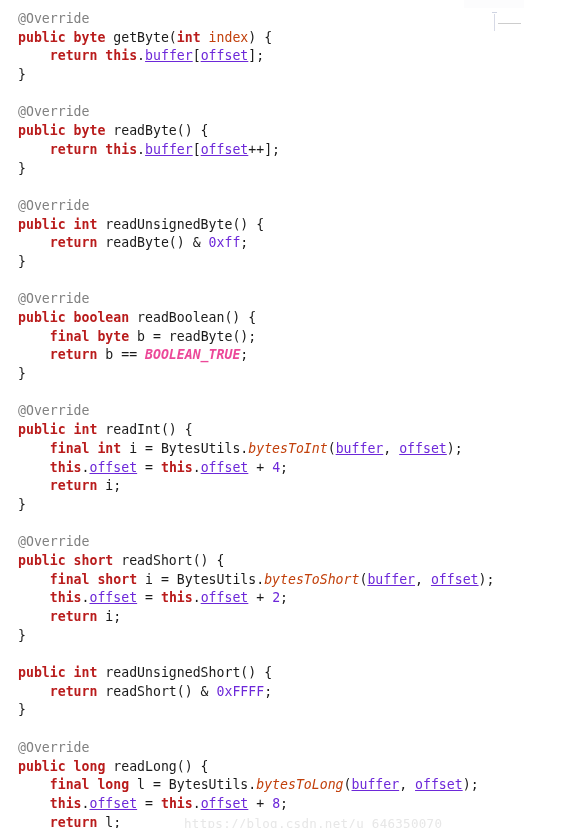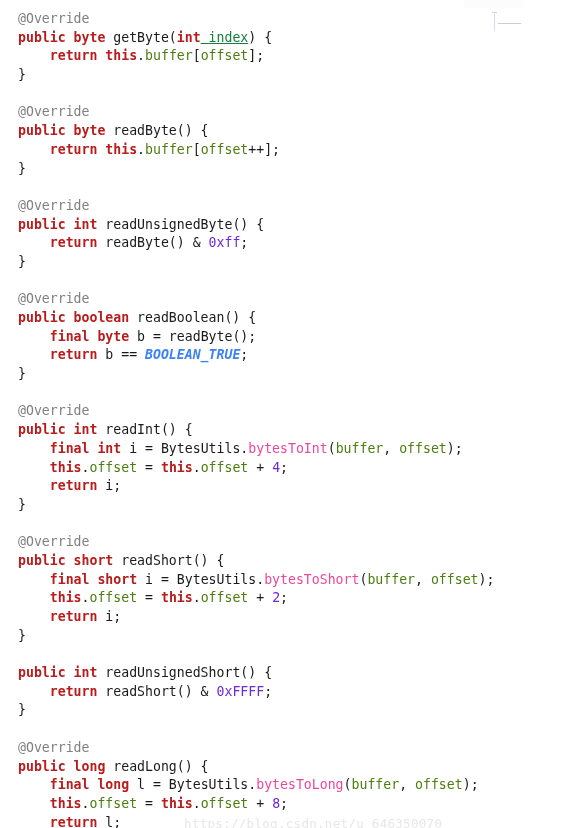--- a/index.html
+++ b/index.html
@@ -30,24 +30,24 @@
     line-height: 18.7px;
     white-space: pre;
     letter-spacing: 0px;
   }
   .ln { white-space: pre; height: 18.7px; }
 
   
   .t-ann   { color: #808080; }                       
   .t-kw    { color: #b91c1c; font-weight: bold; }    
   .t-plain { color: #1a1a1a; }                       
-  .t-param { color: #15803d; text-decoration: underline; }                       
-  .t-field { color: #4d7c0f; }                       
-  .t-const { color: #3b82f6; font-weight: bold; font-style: italic; } 
-  .t-static{ color: #ec4899; }   
+  .t-param { color: #c2410c; }                       
+  .t-field { color: #6d28d9; text-decoration: underline; }                       
+  .t-const { color: #ec4899; font-weight: bold; font-style: italic; } 
+  .t-static{ color: #c2410c; font-style: italic; }   
   .t-num   { color: #6d28d9; }                       
 
   
   #top-right-artifact {
     position: absolute;
     right: 2px;
     top: 12px;
     width: 32px;
     height: 22px;
     pointer-events: none;

